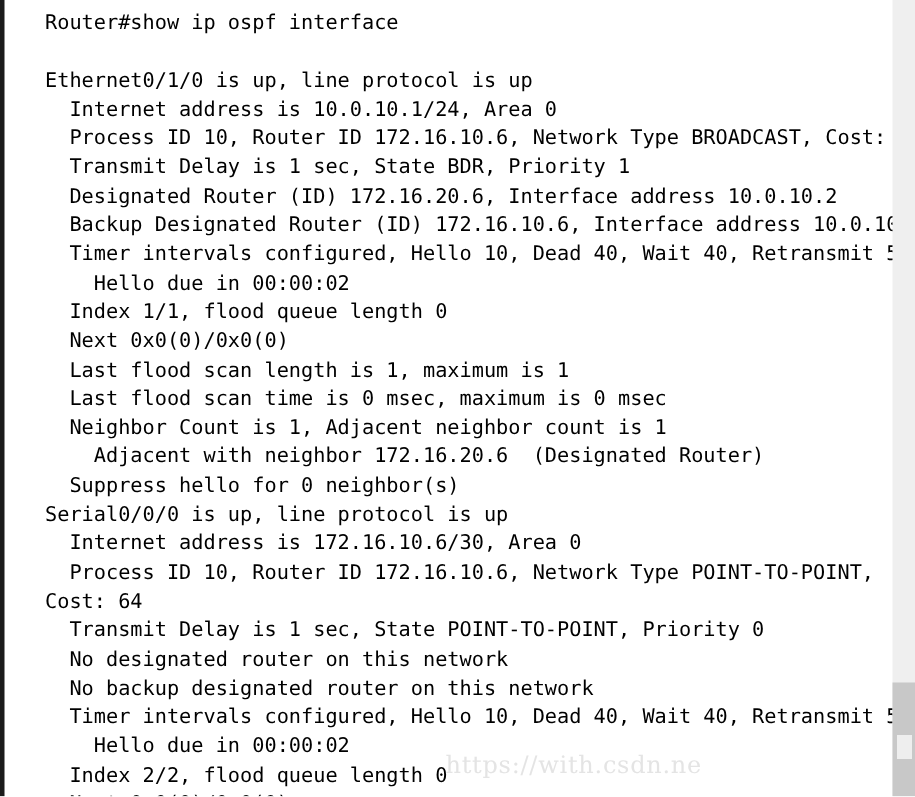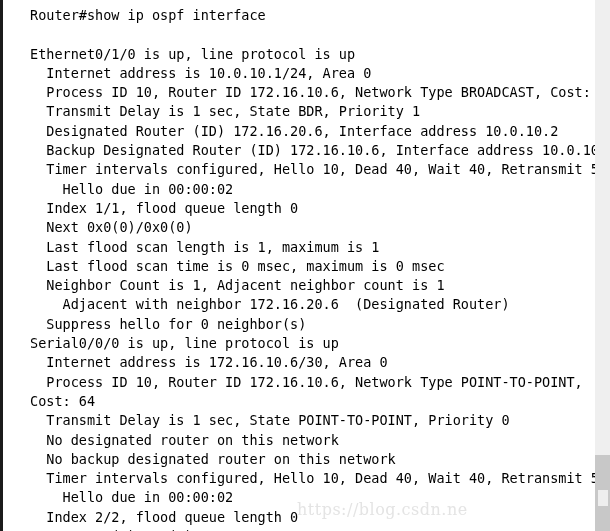--- a/index.html
+++ b/index.html
@@ -145,15 +145,15 @@
 Router#
 Router#</pre>
   </div>
 
   <div id="scrollbar">
     <div id="scrollbar-thumb">
       <div id="scrollbar-thumb-grip"></div>
     </div>
   </div>
 
-  <div class="watermark" id="watermark-url">https://blog.csdn.ne</div>
+  <div class="watermark" id="watermark-url">https://with.csdn.ne</div>
 
 </div>
 
 </body></html>

